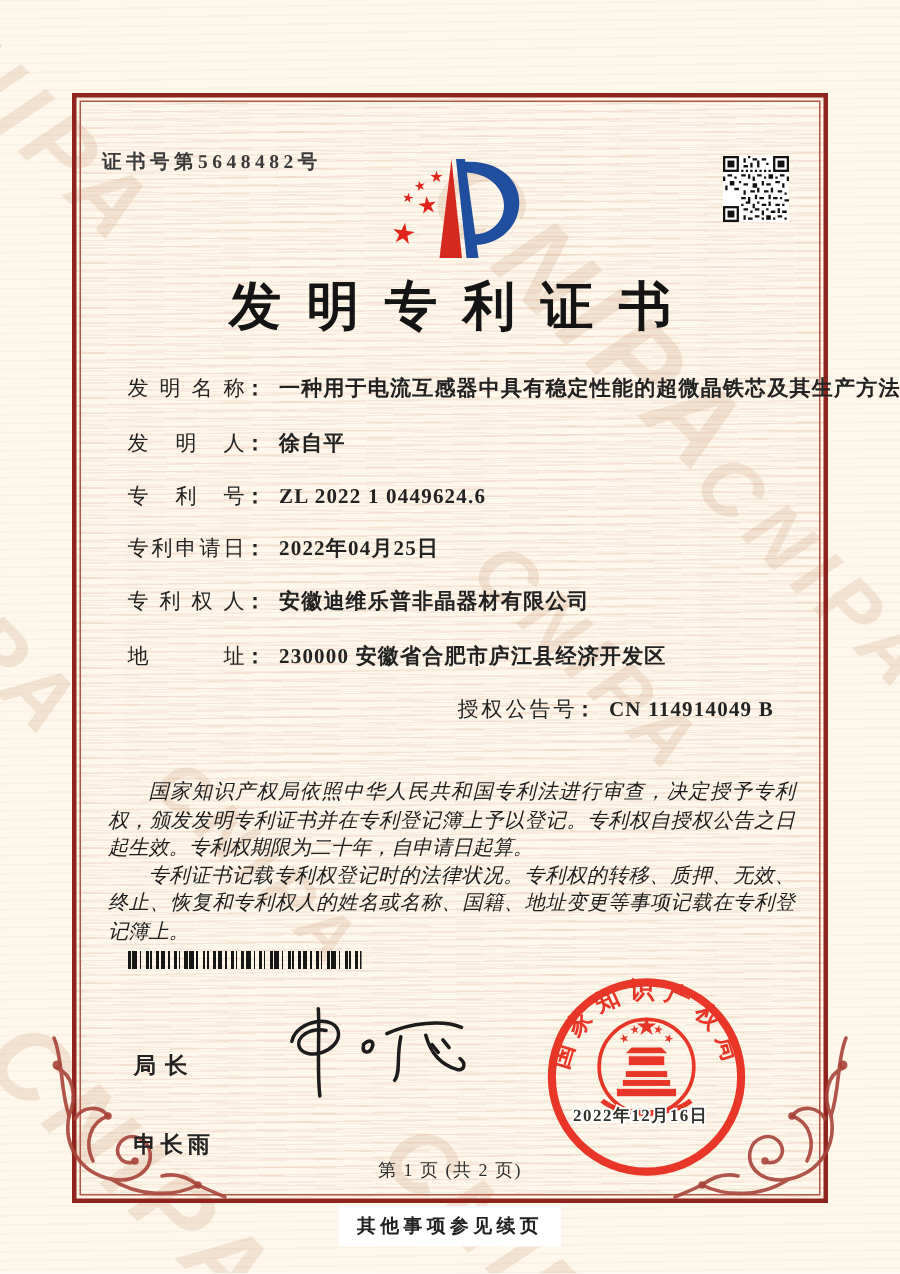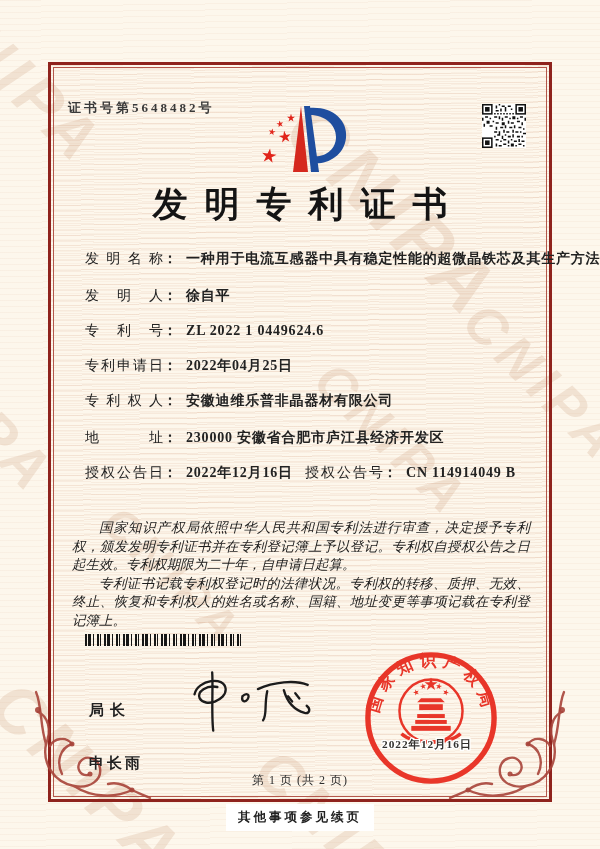--- a/index.html
+++ b/index.html
@@ -156,21 +156,20 @@
   <div class="abs content frow" style="top:357px;">
     <span class="flabel">专利申请日</span><span class="fcolon">：</span><span class="fvalue">2022年04月25日</span>
   </div>
   <div class="abs content frow" style="top:392px;">
     <span class="flabel">专利权人</span><span class="fcolon">：</span><span class="fvalue">安徽迪维乐普非晶器材有限公司</span>
   </div>
   <div class="abs content frow" style="top:429px;">
     <span class="flabel">地址</span><span class="fcolon">：</span><span class="fvalue">230000 安徽省合肥市庐江县经济开发区</span>
   </div>
   <div class="abs content frow" style="top:464px;">
-    <span><span class="flabel">授权公告日</span><span class="fcolon">：</span><span class="fvalue">2022年12月16日</span></span>
     <span class="fgroup2"><span class="flabel">授权公告号</span><span class="fcolon">：</span><span class="fvalue">CN 114914049 B</span></span>
   </div>
 
   <div class="abs content paras">
     <p>国家知识产权局依照中华人民共和国专利法进行审查，决定授予专利权，颁发发明专利证书并在专利登记簿上予以登记。专利权自授权公告之日起生效。专利权期限为二十年，自申请日起算。</p>
     <p>专利证书记载专利权登记时的法律状况。专利权的转移、质押、无效、终止、恢复和专利权人的姓名或名称、国籍、地址变更等事项记载在专利登记簿上。</p>
   </div>
 
   <div class="abs content barcode"></div>
 

